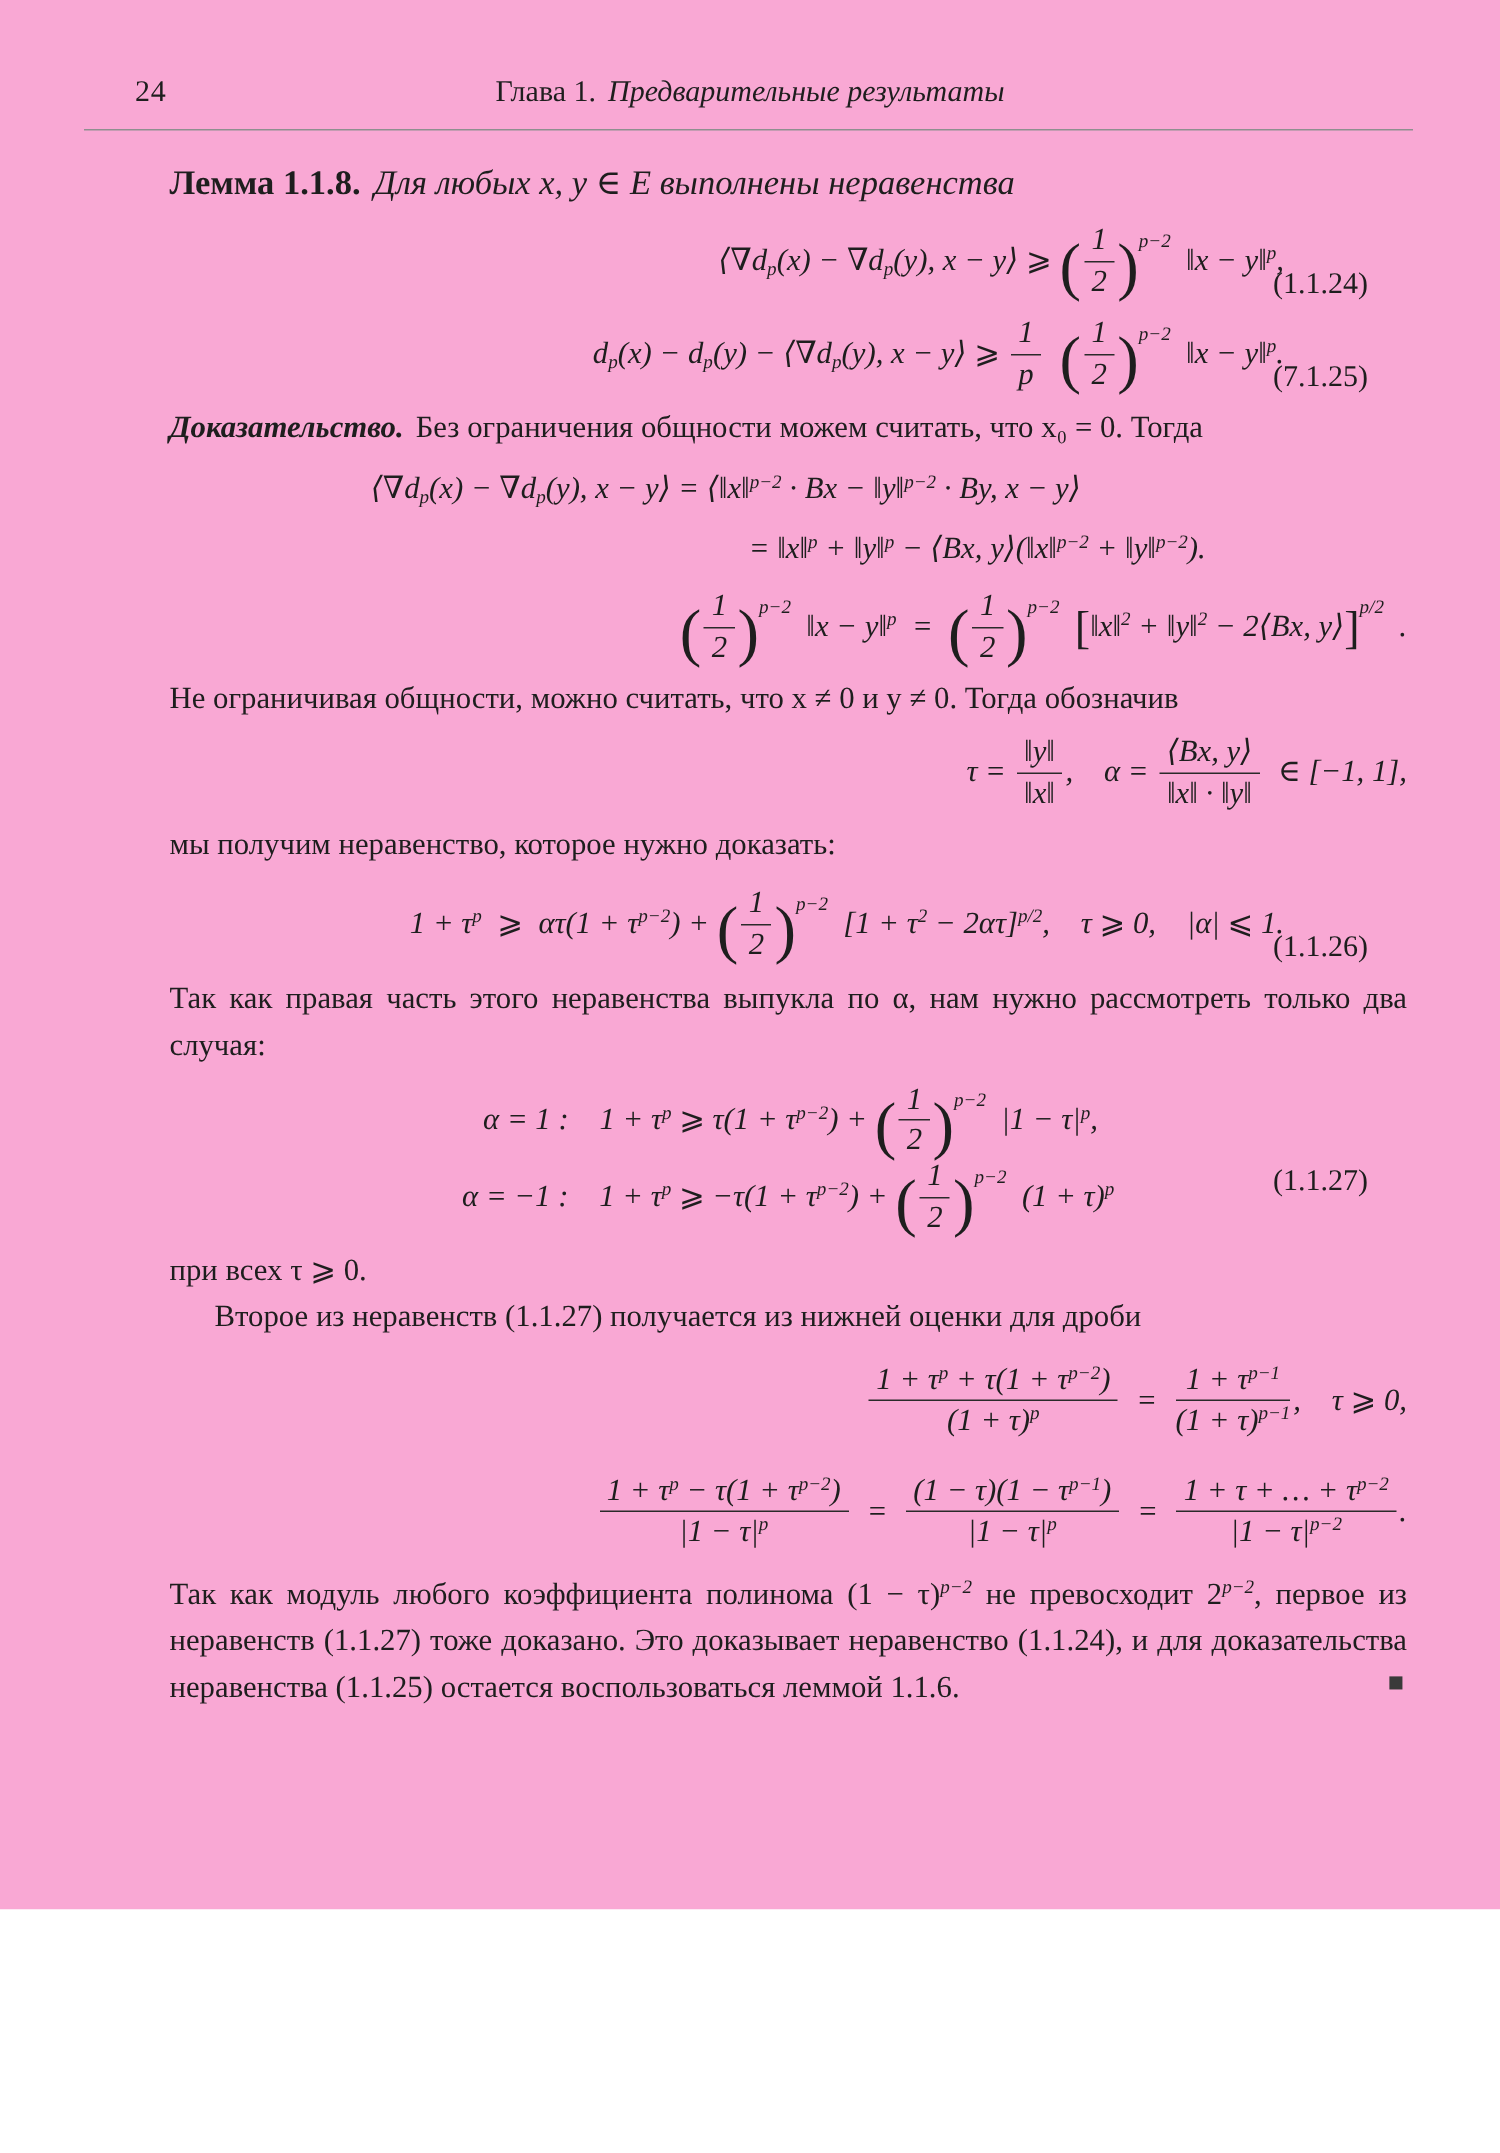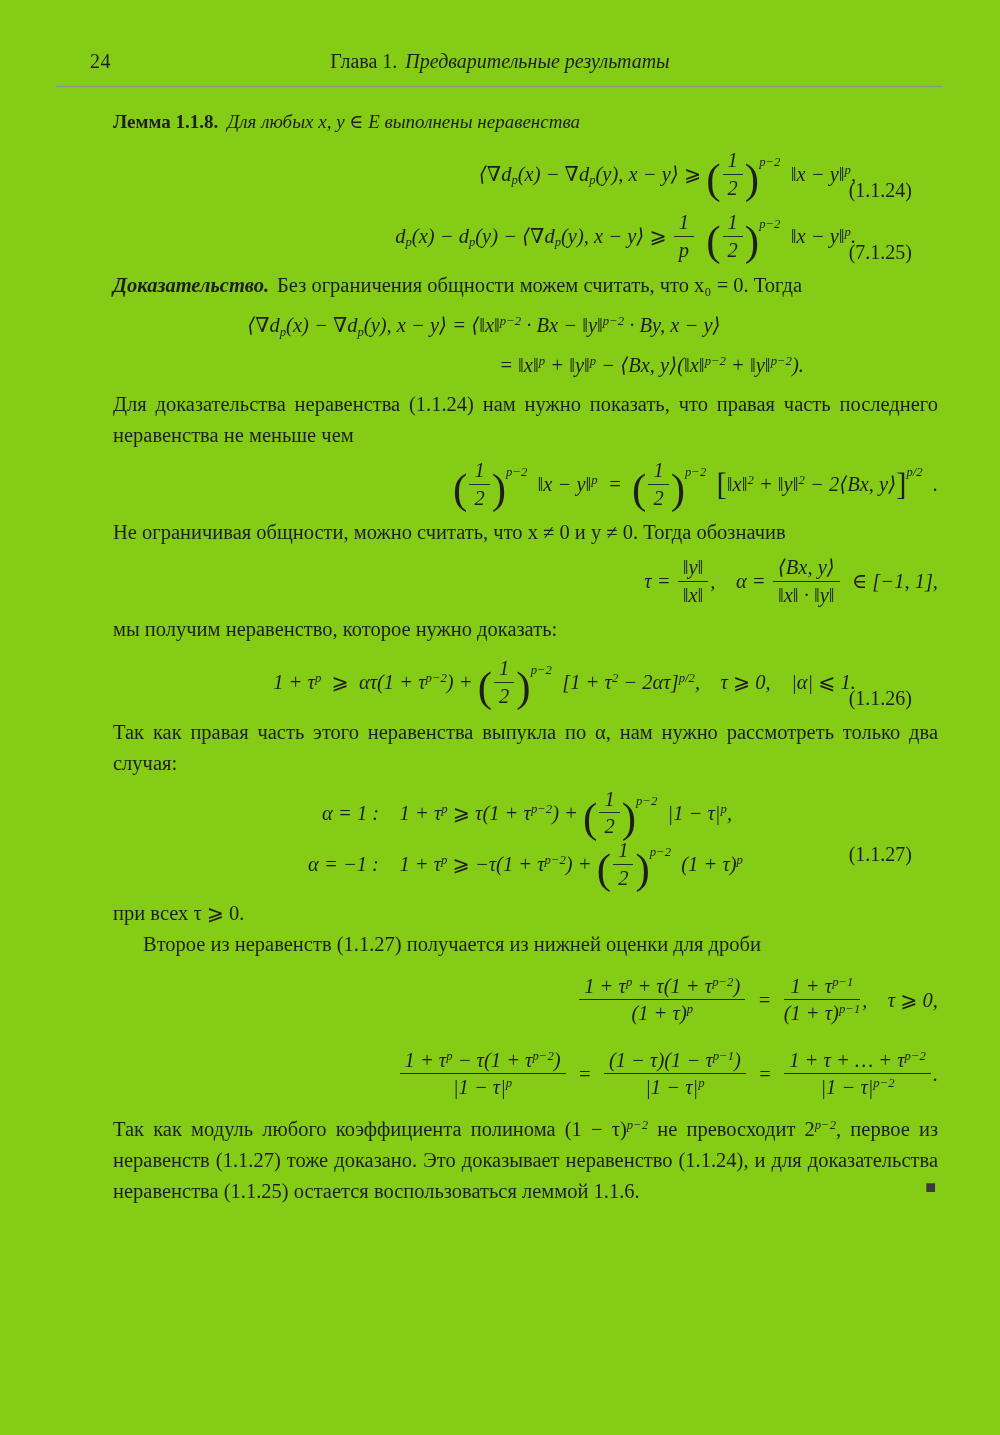--- a/index.html
+++ b/index.html
@@ -1,32 +1,32 @@
 <!DOCTYPE html>
 <html><head>
 <meta charset="utf-8">
 <style>
   html,body{margin:0;padding:0;background:#ffffff;}
   .page{
-    position:relative;width:1000px;height:1435px;background:#84cc16;
+    position:relative;width:1000px;height:1273px;background:#f9a8d4;
     font-family:"Liberation Serif","DejaVu Serif","DejaVu Sans",serif;
     color:#1e1e1e;overflow:hidden;
   }
   
   .runhead{position:absolute;top:50px;left:0;width:1000px;height:30px;font-size:20px;}
   .pagenum{position:absolute;left:90px;top:0;letter-spacing:.5px;}
   .chap{position:absolute;left:0;width:1000px;text-align:center;top:0;}
   .chaplab{font-style:normal;margin-right:8px;}
   .chaptitle{font-style:italic;}
   .rule{position:absolute;top:86px;left:56px;width:886px;border-top:1.6px solid #8f8f8f;}
   
   .content{position:absolute;top:100px;left:113px;width:825px;}
   p{margin:0;}
   .para{font-size:20.5px;line-height:31px;text-align:justify;}
-  .lemma{font-size:19px;line-height:32px;margin:6px 0 8px;}
+  .lemma{font-size:23px;line-height:32px;margin:6px 0 8px;}
   .lemlab{font-weight:bold;margin-right:9px;}
   .lemstate{font-style:italic;}
   .pflab{font-weight:bold;font-style:italic;margin-right:8px;}
   .indent1{text-indent:30px;}
   
   .disp{position:relative;display:flex;justify-content:flex-end;align-items:center;
         font-size:20.5px;line-height:normal;}
   .disp.left{justify-content:flex-start;}
   .pad-r{padding-right:82px;}
   .eq{display:inline;white-space:nowrap;}
@@ -87,21 +87,20 @@
 
     <div class="aligned">
       <div class="disp left">
         <span class="eq"><span class="mt">⟨∇d</span><sub class="msub">p</sub><span class="mt">(x) − ∇d</span><sub class="msub">p</sub><span class="mt">(y), x − y⟩ = ⟨‖x‖</span><sup class="ms">p−2</sup><span class="mt"> · Bx − ‖y‖</span><sup class="ms">p−2</sup><span class="mt"> · By, x − y⟩</span></span>
       </div>
       <div class="disp left l2">
         <span class="eq"><span class="mt">= ‖x‖</span><sup class="ms">p</sup><span class="mt"> + ‖y‖</span><sup class="ms">p</sup><span class="mt"> − ⟨Bx, y⟩(‖x‖</span><sup class="ms">p−2</sup><span class="mt"> + ‖y‖</span><sup class="ms">p−2</sup><span class="mt">).</span></span>
       </div>
     </div>
 
-    <p class="para">Для доказательства неравенства (1.1.24) нам нужно показать, что правая часть последнего неравенства не меньше чем</p>
 
     <div class="disp h-half">
       <span class="eq"><span class="big-l">(</span><span class="frac"><span class="num"><span class="mt">1</span></span><span class="den"><span class="mt">2</span></span></span><span class="big-l">)</span><sup class="bsup">p−2</sup><span class="mt"> ‖x − y‖</span><sup class="ms">p</sup><span class="mt"> = </span><span class="big-l">(</span><span class="frac"><span class="num"><span class="mt">1</span></span><span class="den"><span class="mt">2</span></span></span><span class="big-l">)</span><sup class="bsup">p−2</sup><span class="mt"> </span><span class="big-m">[</span><span class="mt">‖x‖</span><sup class="ms">2</sup><span class="mt"> + ‖y‖</span><sup class="ms">2</sup><span class="mt"> − 2⟨Bx, y⟩</span><span class="big-m">]</span><sup class="bsup">p/2</sup><span class="mt"> .</span></span>
     </div>
 
     <p class="para">Не ограничивая общности, можно считать, что x ≠ 0 и y ≠ 0. Тогда обозначив</p>
 
     <div class="disp h-tau">
       <span class="eq"><span class="mt">τ = </span><span class="frac"><span class="num"><span class="mt">‖y‖</span></span><span class="den"><span class="mt">‖x‖</span></span></span><span class="mt">, α = </span><span class="frac"><span class="num"><span class="mt">⟨Bx, y⟩</span></span><span class="den"><span class="mt">‖x‖ · ‖y‖</span></span></span><span class="mt"> ∈ [−1, 1],</span></span>
     </div>

